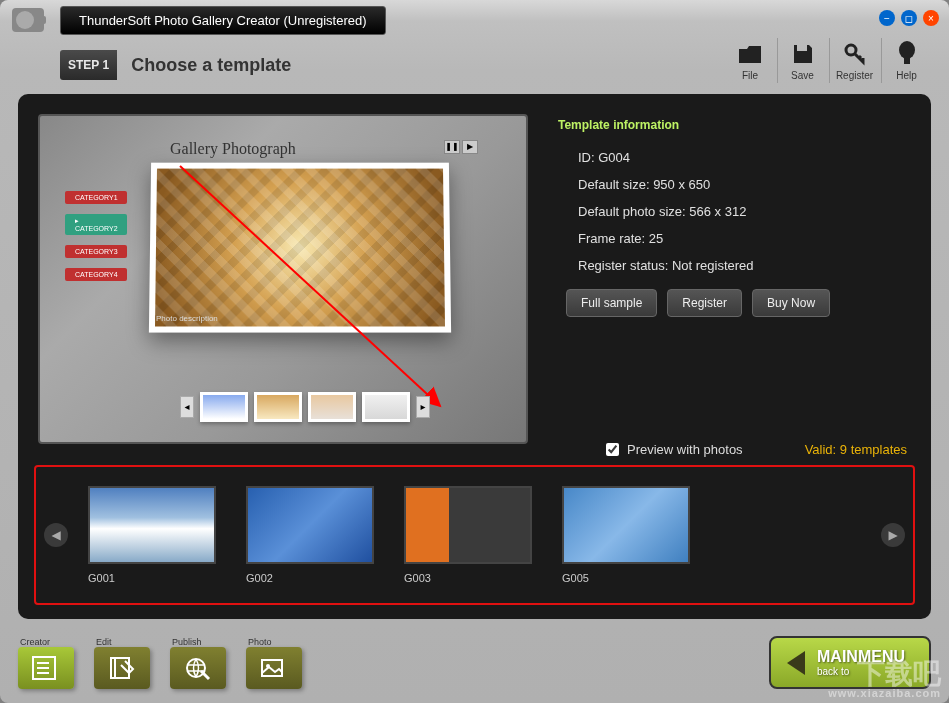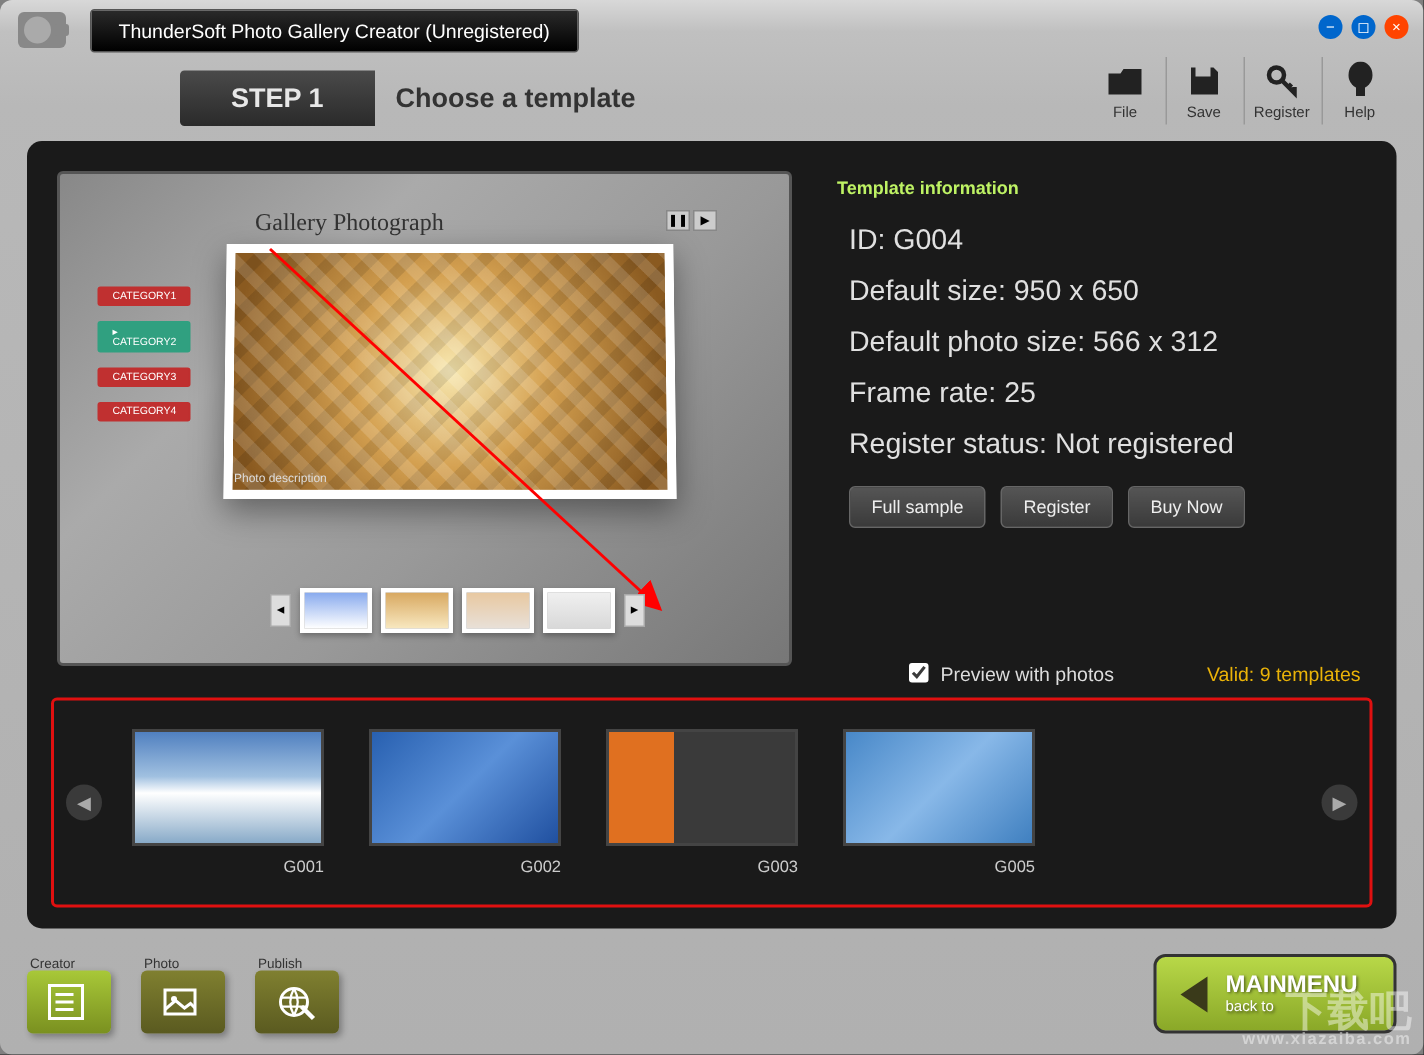--- a/index.html
+++ b/index.html
@@ -76,25 +76,25 @@
 
 .step-row {
   height: 50px;
   display: flex;
   align-items: center;
   padding: 0 20px;
 }
 .step-label {
   background: linear-gradient(to bottom, #4a4a4a, #2a2a2a);
   color: #e8e8e8;
-  padding: 8px 34px;
+  padding: 8px 8px;
   font-weight: bold;
-  font-size: 18px;
+  font-size: 12px;
   border-radius: 3px 0 0 3px;
-  margin-left: 100px;
+  margin-left: 40px;
 }
 .step-title {
   font-size: 18px;
   font-weight: bold;
   color: #333;
   margin-left: 14px;
 }
 
 .toolbar {
   position: absolute;
@@ -246,24 +246,24 @@
   color: #ddd;
   padding-top: 4px;
 }
 .info-title {
   color: #bef264;
   font-size: 12px;
   font-weight: bold;
   margin-bottom: 18px;
 }
 .info-line {
-  font-size: 19px;
+  font-size: 13px;
   color: #e0e0e0;
   margin-bottom: 12px;
-  margin-left: 8px;
+  margin-left: 20px;
 }
 .info-btns {
   display: flex;
   gap: 10px;
   margin-top: 16px;
   margin-left: 8px;
 }
 .info-btn {
   background: linear-gradient(to bottom, #555, #3a3a3a);
   color: #eee;
@@ -272,21 +272,21 @@
   padding: 6px 14px;
   font-size: 12px;
   cursor: pointer;
 }
 
 .preview-controls {
   position: absolute;
   left: 588px;
   top: 348px;
   display: flex;
-  align-items: flex-start;
+  align-items: center;
   gap: 8px;
   color: #ddd;
   font-size: 13px;
 }
 .preview-controls input { accent-color: #fff; }
 .valid-text {
   position: absolute;
   right: 24px;
   top: 348px;
   color: #eab308;
@@ -319,21 +319,21 @@
 }
 .strip-items {
   flex: 1;
   display: flex;
   gap: 30px;
   overflow: hidden;
 }
 .tpl-item {
   width: 128px;
   flex-shrink: 0;
-  text-align: right;
+  text-align: left;
 }
 .tpl-thumb {
   width: 128px;
   height: 78px;
   border: 2px solid #444;
   margin-bottom: 8px;
   cursor: pointer;
   position: relative;
   overflow: hidden;
 }
@@ -579,39 +579,48 @@
         <div class="step-tab-icon">
           <svg width="30" height="26" viewBox="0 0 30 26">
               <rect x="2" y="2" width="22" height="22" fill="none" stroke="#fff" stroke-width="2"></rect>
               <line x1="6" y1="8" x2="18" y2="8" stroke="#fff" stroke-width="2"></line>
               <line x1="6" y1="13" x2="18" y2="13" stroke="#fff" stroke-width="2"></line>
               <line x1="6" y1="18" x2="18" y2="18" stroke="#fff" stroke-width="2"></line>
             </svg>
         </div>
       </div>
       <div class="step-tab">
-        <div class="step-tab-label">Photo</div>
+        <div class="step-tab-label">Edit</div>
         <div class="step-tab-icon">
           <svg width="30" height="26" viewBox="0 0 30 26">
-              <rect x="3" y="5" width="20" height="16" fill="none" stroke="#fff" stroke-width="2"></rect>
-              <circle cx="9" cy="11" r="2" fill="#fff"></circle>
-              <path d="M3 18 L10 12 L16 17 L20 14 L23 17" stroke="#fff" stroke-width="2" fill="none"></path>
+              <rect x="4" y="3" width="18" height="20" fill="none" stroke="#fff" stroke-width="2"></rect>
+              <path d="M8 4 L8 22 M18 6 L26 14 L22 18 L14 10" stroke="#fff" stroke-width="2" fill="none"></path>
             </svg>
         </div>
       </div>
       <div class="step-tab">
         <div class="step-tab-label">Publish</div>
         <div class="step-tab-icon">
           <svg width="30" height="26" viewBox="0 0 30 26">
               <circle cx="13" cy="13" r="9" fill="none" stroke="#fff" stroke-width="2"></circle>
               <path d="M13 4 Q18 13 13 22 M13 4 Q8 13 13 22 M5 10 L21 10 M5 16 L21 16" stroke="#fff" stroke-width="1.5" fill="none"></path>
               <path d="M18 16 L26 24" stroke="#fff" stroke-width="3"></path>
             </svg>
         </div>
       </div>
+      <div class="step-tab">
+        <div class="step-tab-label">Photo</div>
+        <div class="step-tab-icon">
+          <svg width="30" height="26" viewBox="0 0 30 26">
+              <rect x="3" y="5" width="20" height="16" fill="none" stroke="#fff" stroke-width="2"></rect>
+              <circle cx="9" cy="11" r="2" fill="#fff"></circle>
+              <path d="M3 18 L10 12 L16 17 L20 14 L23 17" stroke="#fff" stroke-width="2" fill="none"></path>
+            </svg>
+        </div>
+      </div>
     </div>
 
     <div class="main-menu-btn">
       <div class="arrow"></div>
       <div>
         <span>MAINMENU</span>
         <span class="sub">back to</span>
       </div>
     </div>
   </div>

